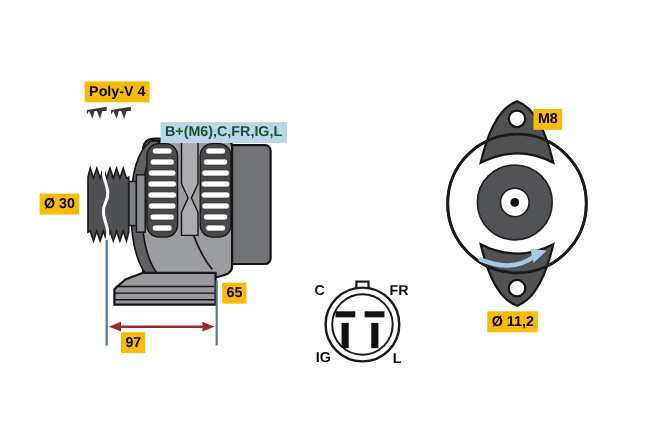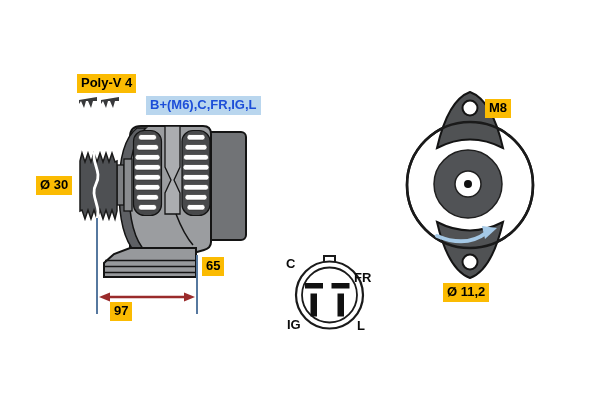--- a/index.html
+++ b/index.html
@@ -2,23 +2,23 @@
 <html><head>
 <meta charset="utf-8">
 <style>
   html,body{margin:0;padding:0;background:#ffffff;}
   #stage{position:relative;width:564px;height:400px;background:#ffffff;overflow:hidden;
          font-family:"Liberation Sans",sans-serif;text-decoration:underline;}
   #stage svg{position:absolute;left:0;top:0;}
   .ylabel{position:absolute;background:#fbbb02;color:#000;
           font:bold 13px/16px "Liberation Sans",sans-serif;
           padding:1px 4px 2px 4px;white-space:nowrap;z-index:5;}
-  .blabel{position:absolute;background:#b9d6ee;color:#1d4ed8;
+  .blabel{position:absolute;background:#b9d6ee;color:#14532d;
           font:bold 13px/16px "Liberation Sans",sans-serif;
-          padding:1px 4px 2px 4px;white-space:nowrap;z-index:5;}
+          padding:1px 4px 2px 4px;white-space:nowrap;z-index:5;margin-top:15px;}
   .pin{position:absolute;color:#0b0b0b;font:bold 13px/14px "Liberation Sans",sans-serif;
        white-space:nowrap;z-index:5;}
 </style>
 </head>
 <body>
 
 <div id="stage">
 
   <svg width="600" height="400" viewBox="0 0 600 400">
 
@@ -122,16 +122,16 @@
 
   <div class="ylabel" style="left:202px;top:257px">65</div>
 
   <div class="ylabel" style="left:110px;top:302px">97</div>
 
   <div class="ylabel" style="left:485px;top:99px">M8</div>
 
   <div class="ylabel" style="left:443px;top:283px">Ø 11,2</div>
 
   <div class="pin" style="left:286px;top:257px">C</div>
-  <div class="pin" style="left:354px;top:271px">FR</div>
+  <div class="pin" style="left:354px;top:257px">FR</div>
   <div class="pin" style="left:287px;top:318px">IG</div>
   <div class="pin" style="left:357px;top:319px">L</div>
 </div>
 
 </body></html>

